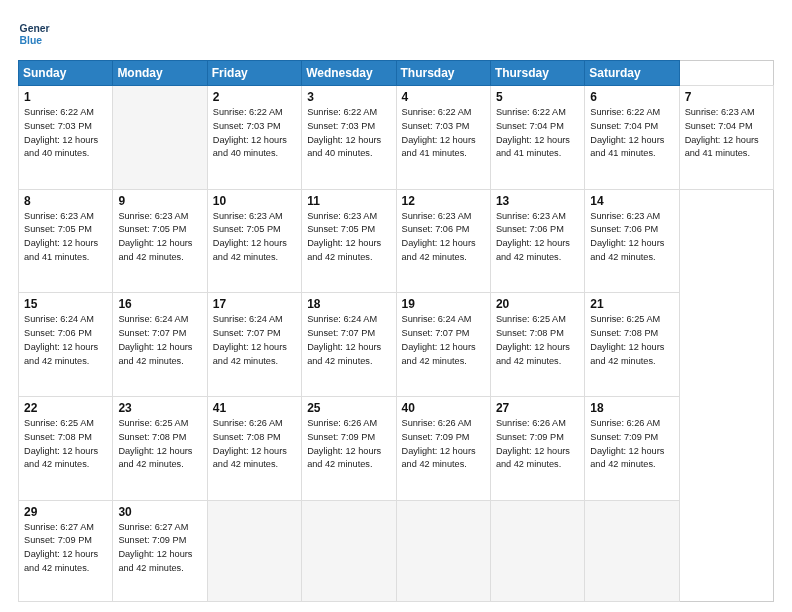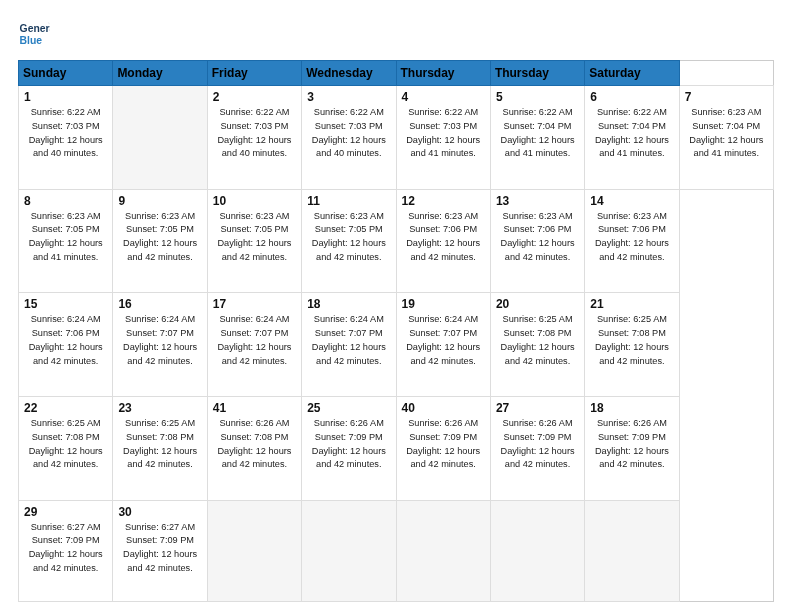--- a/index.html
+++ b/index.html
@@ -48,21 +48,21 @@
     }
     .calendar {
       flex: 1;
       border: 1px solid #ccc;
       border-collapse: collapse;
       width: 100%;
       table-layout: fixed;
     }
     .calendar th {
       background: #2a7fc1;
-      color: #000000;
+      color: #ffffff;
       font-size: 12px;
       font-weight: bold;
       padding: 5px 4px;
       text-align: left;
       border: 1px solid #1a6aaa;
     }
     .calendar td {
       border: 1px solid #ddd;
       vertical-align: top;
       padding: 4px 5px;
@@ -80,21 +80,20 @@
     .day-num {
       font-size: 12px;
       font-weight: bold;
       display: block;
       margin-bottom: 2px;
       color: #111;
     }
     .day-info {
       line-height: 1.5;
       font-size: 9.2px;
-      text-align: center;
     }
   </style>
 </head>
 <body>
 
 <div class="page">
   <div class="header">
     <div class="logo">
       <svg class="logo-icon" viewBox="0 0 40 40">
         <text x="2" y="18" font-size="13" font-weight="bold" fill="#1a3a5c">General</text>

